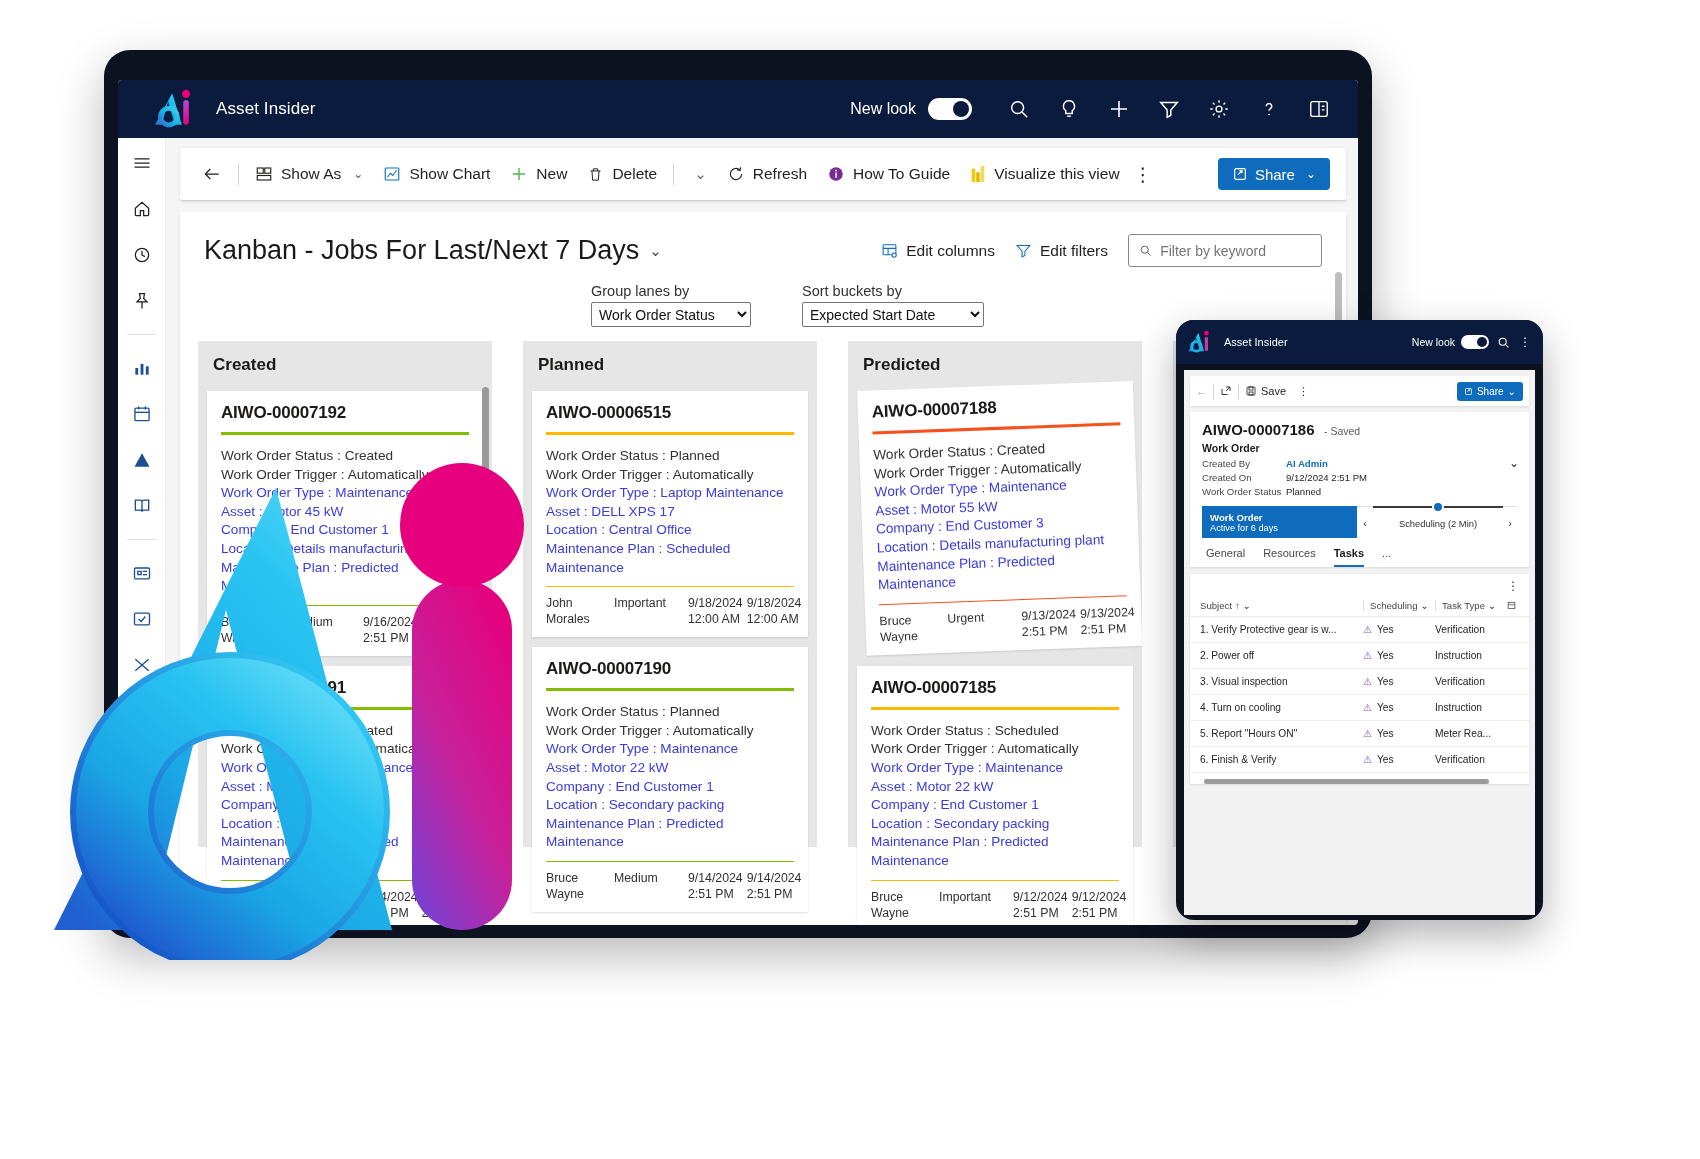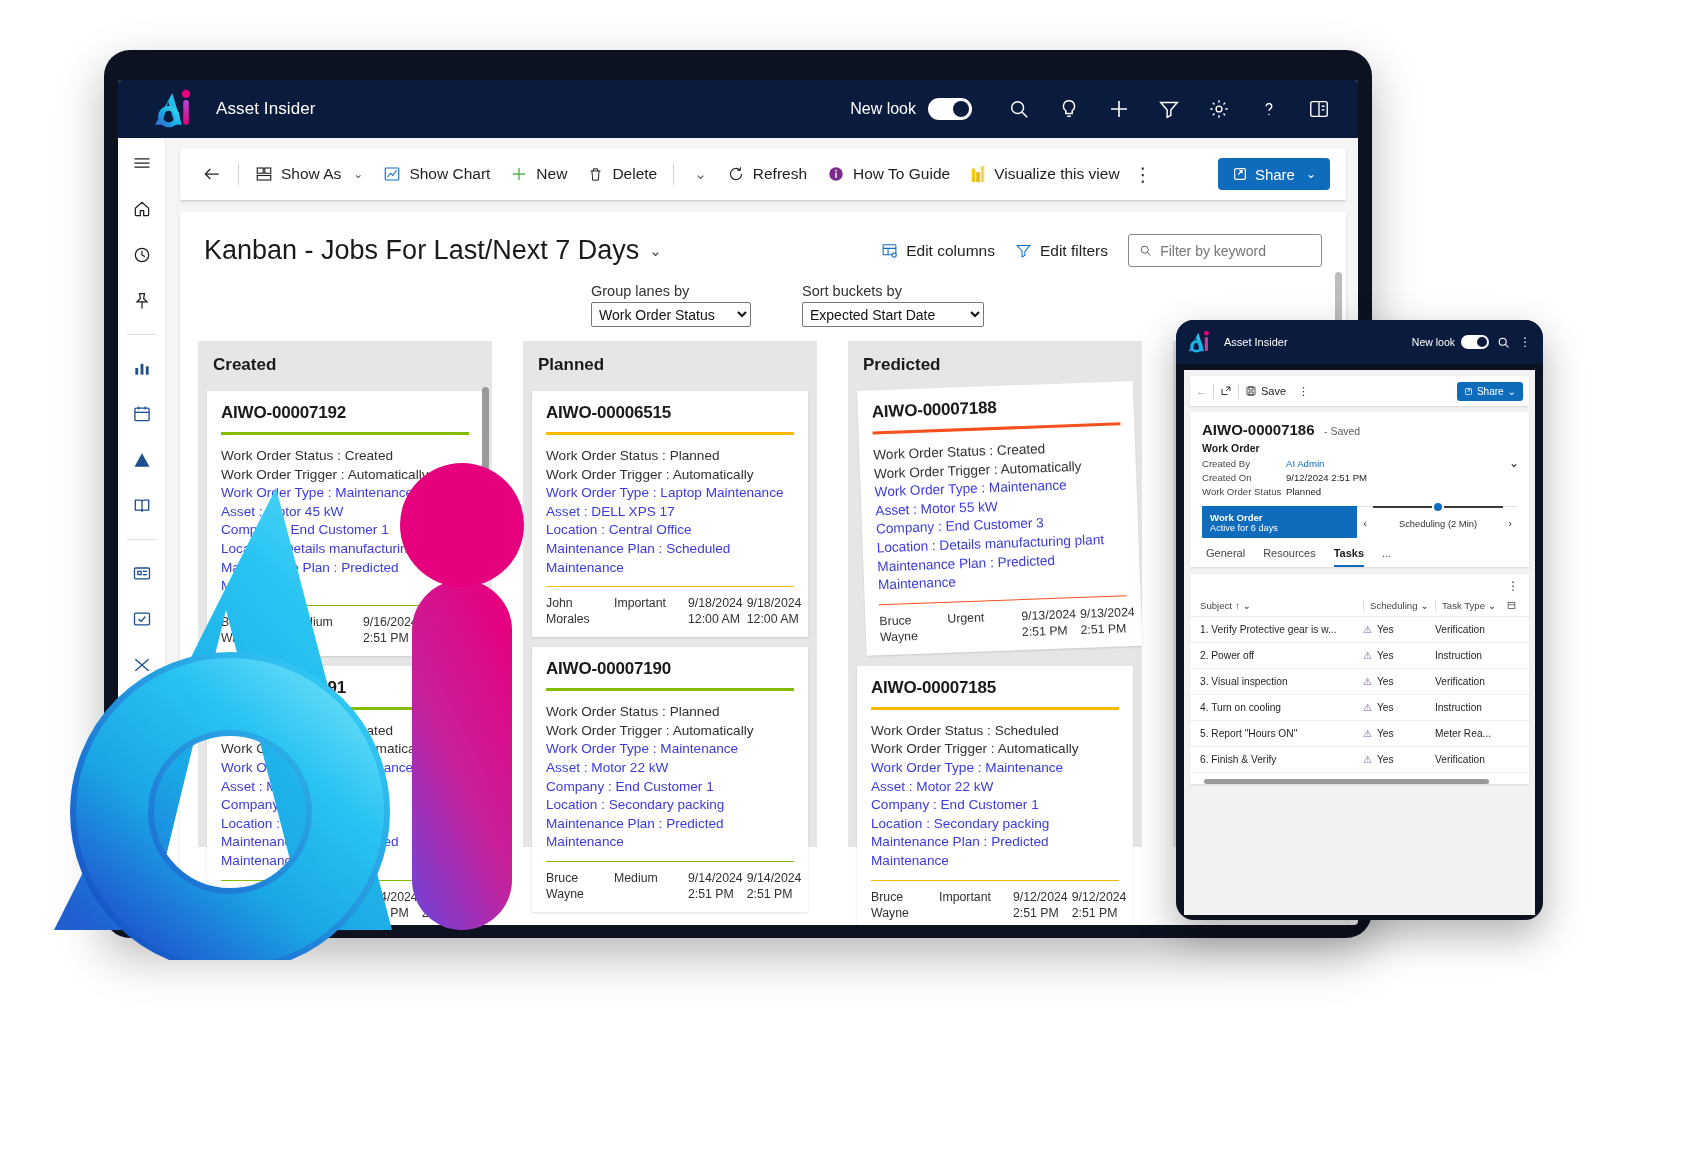--- a/index.html
+++ b/index.html
@@ -330,21 +330,21 @@
     background:#fff; margin: 6px 6px 0 6px; padding: 9px 12px 0 12px;
     box-shadow: 0 1px 2px rgba(0,0,0,0.10);
     position: relative;
   }
   .t-rec-id { font-size: 15px; font-weight: bold; color:#1b1a19; display:inline-block;}
   .t-saved { font-size: 10.5px; color:#605e5c; margin-left:5px; }
   .t-entity { font-size: 10.5px; font-weight: bold; color:#1b1a19; margin-top:3px; }
   .t-kv { display:grid; grid-template-columns: 84px 1fr; font-size:9.6px; margin-top:4px; row-gap:3px;}
   .t-k { color:#484644; }
   .t-v { color:#201f1e; }
-  .t-v.lnk { color:#0f6cbd; font-weight:normal; }
+  .t-v.lnk { color:#0f6cbd; font-weight:bold; }
   .t-collapse {
     position:absolute; right:10px; top:44px; color:#201f1e; font-size:12px;
   }
   .t-bpf { display:flex; align-items:stretch; margin-top:9px; height:32px; }
   .t-bpf-stage {
     background:#0f6cbd; color:#fff; flex: 0 0 155px;
     padding: 3px 8px; display:flex; flex-direction:column; justify-content:center;
   }
   .t-bpf-title { font-size:9.6px; font-weight:bold; }
   .t-bpf-sub { font-size:9.2px; }

